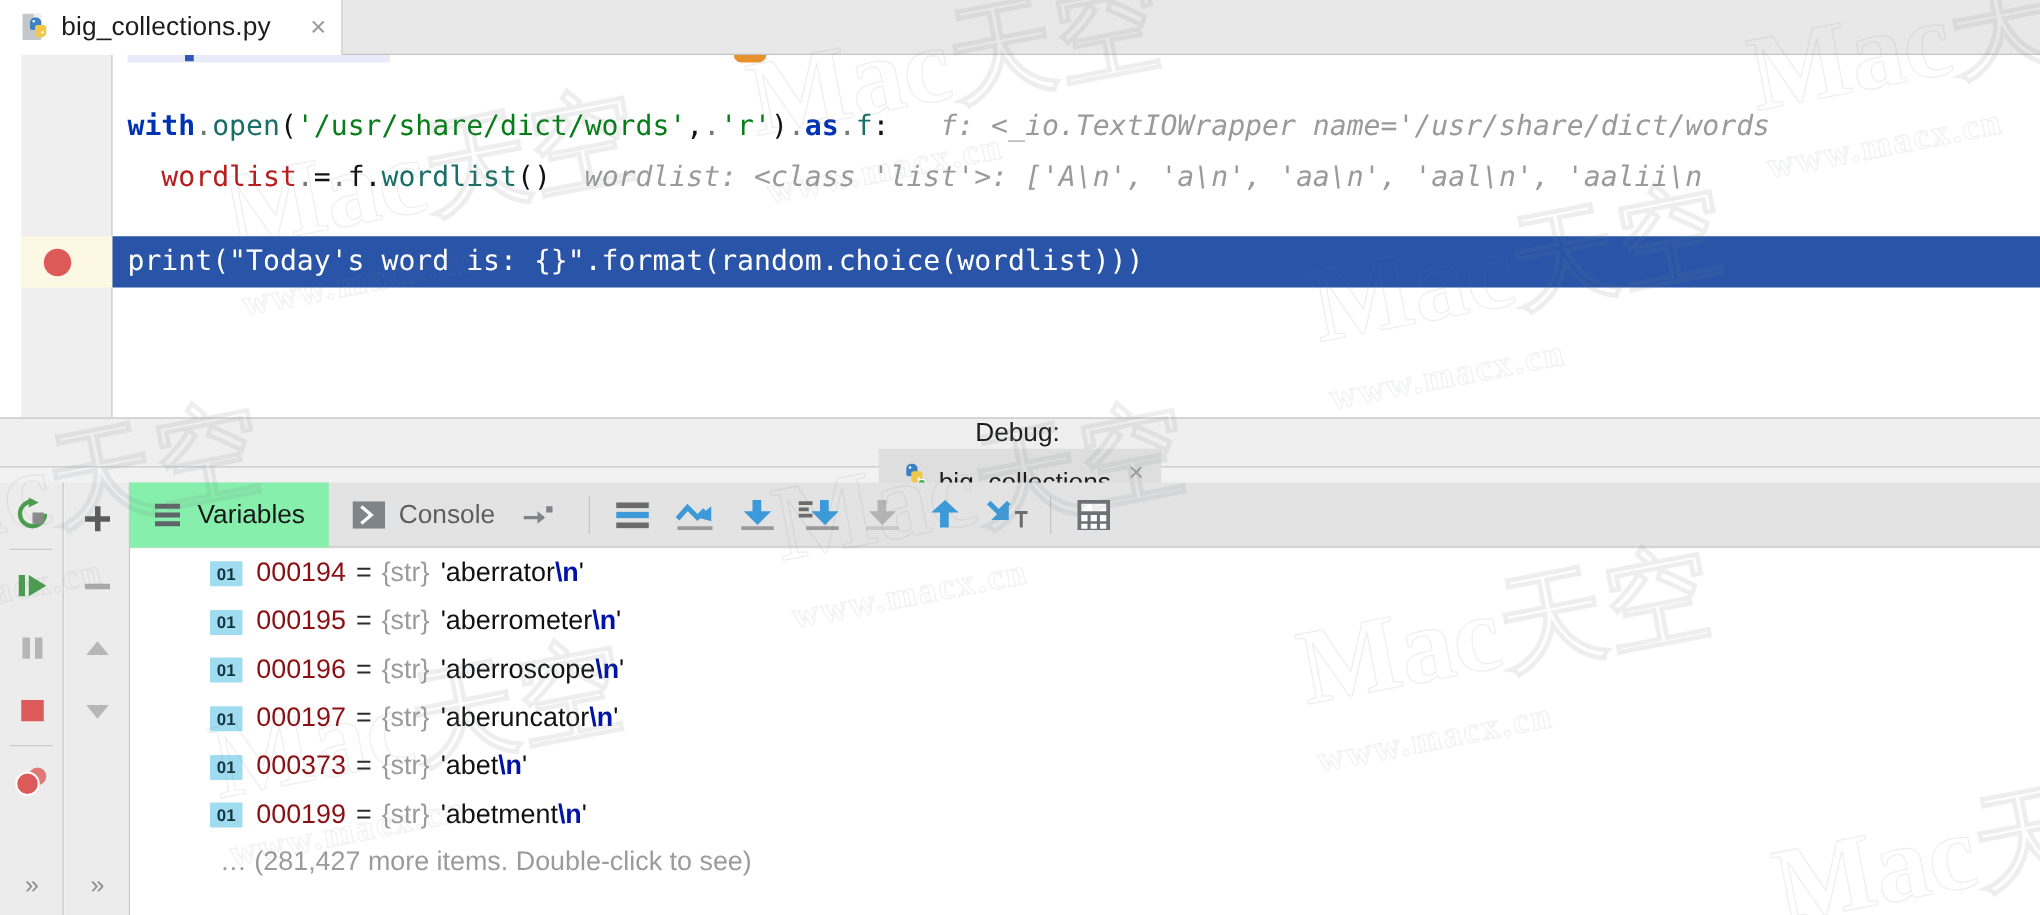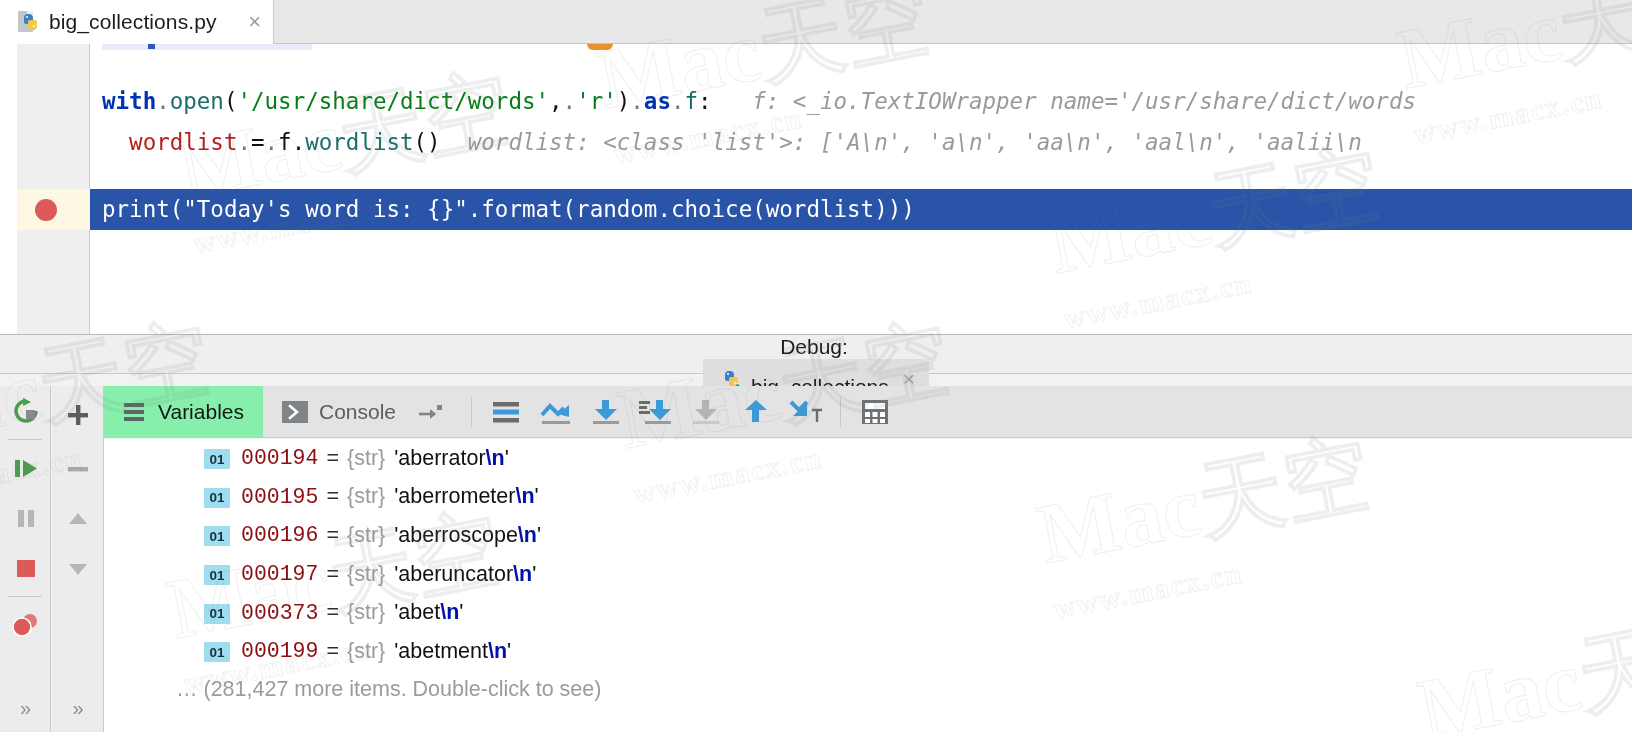--- a/index.html
+++ b/index.html
@@ -149,31 +149,31 @@
   .tbsep { width:1px; height:30px; background:#c6c6c6; margin:0 9px; }
   .tbtn { width:50px; height:52px; display:flex; align-items:center; justify-content:center; }
 
   
   .vars {
     position:absolute; left:104px; top:104px; width:1528px; height:294px;
     background:#ffffff; overflow:hidden;
   }
   .vrow {
     height:38.6px; display:flex; align-items:center; gap:0;
-    padding-left:100px;
+    padding-left:64px;
     font-size:21.5px; white-space:nowrap;
   }
   .badge01 {
     display:inline-flex; align-items:center; justify-content:center;
     width:26px; height:20px; background:#9fdcf0; color:#12343f;
     font-size:13.5px; font-weight:700; border-radius:1px;
     font-family:"Liberation Sans",sans-serif;
     margin-right:11px; margin-top:2px;
   }
-  .vidx  { color:#8b0f12;font-family:Liberation Mono, monospace; }
+  .vidx  { color:#8b0f12; }
   .veq   { color:#2b2b2b; margin:0 8px; }
   .vtype { color:#9b9b9b; }
   .vval  { color:#111; margin-left:9px; }
   .vesc  { color:#0012a8; font-weight:700; }
   .vrow.more { padding-left:72px; color:#9b9b9b; }
 
   .chev { font-size:20px; color:#8e8e8e; }
 </style>
 </head>
 <body>

